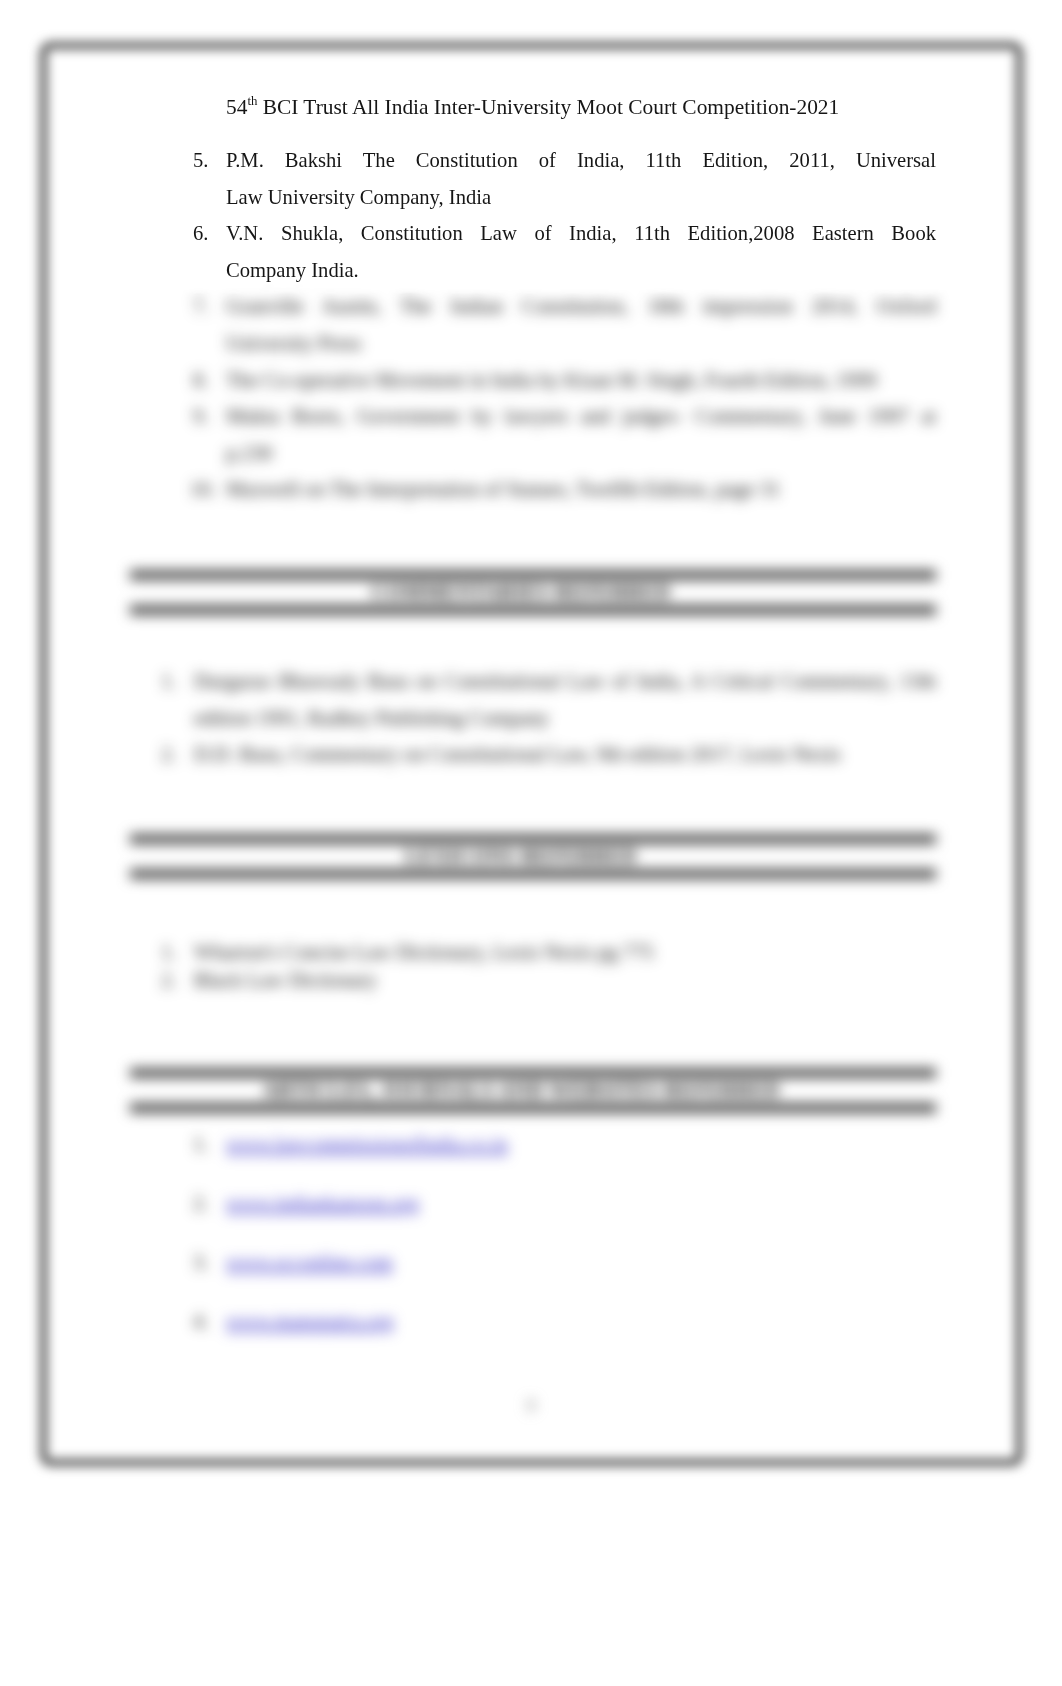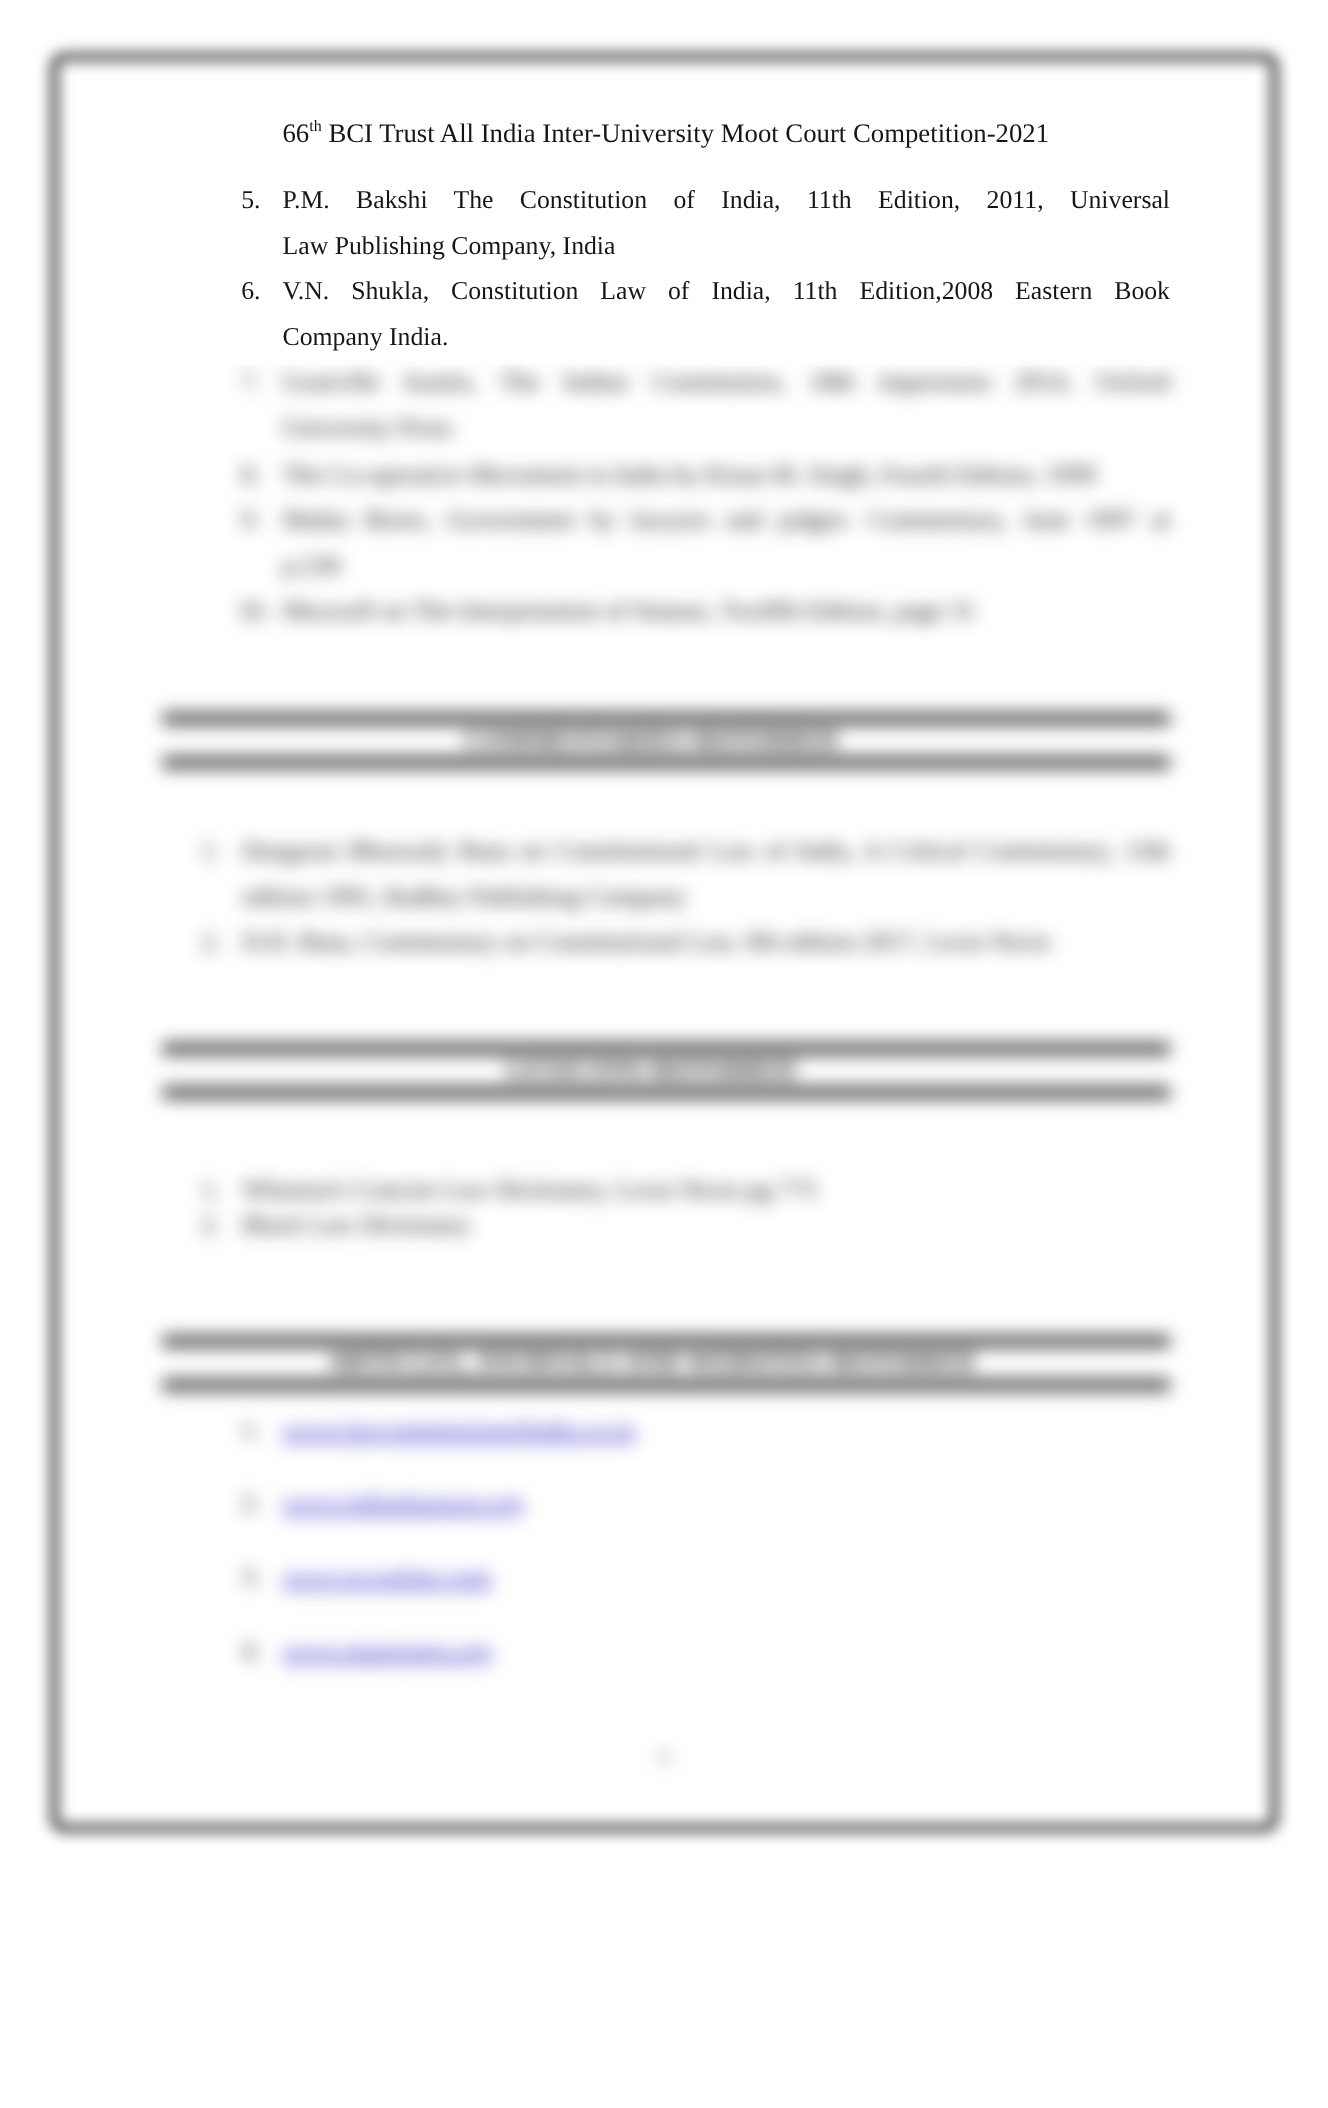--- a/index.html
+++ b/index.html
@@ -53,21 +53,96 @@
                mask-image:linear-gradient(to bottom,transparent 287px,#000 294px);}
 </style>
 </head>
 <body>
 
 <div id="stage">
   <div class="page-sheet"></div>
 
 <div class="doc blurlayer" id="bl0">
 
-    <div class="hdr"><span>66</span><sup class="sup">th</sup><span> BCI Trust All India Inter-University Moot Court Competition-2021</span></div>
+    <div class="hdr"><span>54</span><sup class="sup">th</sup><span> BCI Trust All India Inter-University Moot Court Competition-2021</span></div>
+
+    <div>
+      <div class="num" style="left:193px;top:142px">5.</div>
+      <div class="ln" style="left:226px;top:142px;width:710px">P.M. Bakshi The Constitution of India, 11th Edition, 2011, Universal</div>
+      <div class="ln last" style="left:226px;top:178.6px;width:710px">Law University Company, India</div>
+
+      <div class="num" style="left:193px;top:215.2px">6.</div>
+      <div class="ln" style="left:226px;top:215.2px;width:710px">V.N. Shukla, Constitution Law of India, 11th Edition,2008 Eastern Book</div>
+      <div class="ln last" style="left:226px;top:251.8px;width:710px">Company India.</div>
+
+      <div class="num" style="left:193px;top:288.4px">7.</div>
+      <div class="ln" style="left:226px;top:288.4px;width:710px">Granville Austin, The Indian Constitution, 18th impression 2014, Oxford</div>
+      <div class="ln last" style="left:226px;top:325px;width:710px">University Press</div>
+
+      <div class="num" style="left:193px;top:361.6px">8.</div>
+      <div class="ln last" style="left:226px;top:361.6px;width:710px">The Co-operative Movement in India by Kisan M. Singh, Fourth Edition, 1999</div>
+
+      <div class="num" style="left:193px;top:398.2px">9.</div>
+      <div class="ln" style="left:226px;top:398.2px;width:710px">Mukta Bores, Government by lawyers and judges- Commentary, June 1997 at</div>
+      <div class="ln last" style="left:226px;top:434.8px;width:710px">p.230</div>
+
+      <div class="num" style="left:190px;top:471.4px">10.</div>
+      <div class="ln last" style="left:226px;top:471.4px;width:710px">Maxwell on The Interpretation of Statues, Twelfth Edition, page 31</div>
+    </div>
+
+    <div>
+      <div class="num" style="left:161px;top:663px">1.</div>
+      <div class="ln" style="left:194px;top:663px;width:742px">Durgarao Bhawsaly Basu on Constitutional Law of India, A Critical Commentary, 13th</div>
+      <div class="ln last" style="left:194px;top:699.6px;width:742px">edition 1991, Radhey Publishing Company</div>
+
+      <div class="num" style="left:161px;top:736.2px">2.</div>
+      <div class="ln last" style="left:194px;top:736.2px;width:742px">D.D. Basu, Universal on Constitutional Law, 9th edition 2017, Lexis Nexis</div>
+    </div>
+
+    <div class="sec-head" style="top:833.5px">
+      <div class="rule"></div>
+      <div class="mid">
+          <span class="lbl">LEXICONS REFERRED</span>
+        </div>
+      <div class="rule"></div>
+    </div>
+    <div>
+      <div class="num" style="left:161px;top:934px">1.</div>
+      <div class="ln last" style="left:194px;top:934px;width:742px">Wharton's Concise Law Dictionary, Lexis Nexis pg 775</div>
+
+      <div class="num" style="left:161px;top:962px">2.</div>
+      <div class="ln last" style="left:194px;top:962px;width:742px">Black Law Dictionary</div>
+    </div>
+
+    <div class="sec-head" style="top:1067.5px">
+      <div class="rule"></div>
+      <div class="mid">
+          <span class="lbl">ARTICLES, JOURNALS AND WEBSITES REFERRED</span>
+        </div>
+      <div class="rule"></div>
+    </div>
+    <div>
+      <div class="num" style="left:193px;top:1126px">1.</div>
+      <div class="ln last" style="left:226px;top:1126px;width:710px"><span class="lnk">www.lawcommissionofindia.co.in</span></div>
+
+      <div class="num" style="left:193px;top:1185px">2.</div>
+      <div class="ln last" style="left:226px;top:1185px;width:710px"><span class="lnk">www.indiankanoon.org</span></div>
+
+      <div class="num" style="left:193px;top:1244px">3.</div>
+      <div class="ln last" style="left:226px;top:1244px;width:710px"><span class="lnk">www.scconline.com</span></div>
+
+      <div class="num" style="left:193px;top:1303px">4.</div>
+      <div class="ln last" style="left:226px;top:1303px;width:710px"><span class="lnk">www.manupatra.org</span></div>
+    </div>
+
+    <div class="pgnum" style="top:1396px">9</div>
+  </div>
+    <div class="doc blurlayer" id="bl1">
+
+    <div class="hdr"><span>36</span><sup class="sup">th</sup><span> BCI Trust All India Inter-University Moot Court Competition-2019</span></div>
 
     <div>
       <div class="num" style="left:193px;top:142px">5.</div>
       <div class="ln" style="left:226px;top:142px;width:710px">P.M. Bakshi The Constitution of India, 11th Edition, 2011, Universal</div>
       <div class="ln last" style="left:226px;top:178.6px;width:710px">Law Publishing Company, India</div>
 
       <div class="num" style="left:193px;top:215.2px">6.</div>
       <div class="ln" style="left:226px;top:215.2px;width:710px">V.N. Shukla, Constitution Law of India, 11th Edition,2008 Eastern Book</div>
       <div class="ln last" style="left:226px;top:251.8px;width:710px">Company India.</div>
 
@@ -79,27 +154,34 @@
       <div class="ln last" style="left:226px;top:361.6px;width:710px">The Co-operative Movement in India by Kisan M. Singh, Fourth Edition, 1999</div>
 
       <div class="num" style="left:193px;top:398.2px">9.</div>
       <div class="ln" style="left:226px;top:398.2px;width:710px">Mukta Bores, Government by lawyers and judges- Commentary, June 1997 at</div>
       <div class="ln last" style="left:226px;top:434.8px;width:710px">p.230</div>
 
       <div class="num" style="left:190px;top:471.4px">10.</div>
       <div class="ln last" style="left:226px;top:471.4px;width:710px">Maxwell on The Interpretation of Statues, Twelfth Edition, page 31</div>
     </div>
 
+    <div class="sec-head" style="top:569.5px">
+      <div class="rule"></div>
+      <div class="mid">
+          <span class="lbl">COMMENTARIES REFERRED</span>
+        </div>
+      <div class="rule"></div>
+    </div>
     <div>
       <div class="num" style="left:161px;top:663px">1.</div>
       <div class="ln" style="left:194px;top:663px;width:742px">Durgarao Bhawsaly Basu on Constitutional Law of India, A Critical Commentary, 13th</div>
       <div class="ln last" style="left:194px;top:699.6px;width:742px">edition 1991, Radhey Publishing Company</div>
 
       <div class="num" style="left:161px;top:736.2px">2.</div>
-      <div class="ln last" style="left:194px;top:736.2px;width:742px">D.D. Basu, Universal on Constitutional Law, 9th edition 2017, Lexis Nexis</div>
+      <div class="ln last" style="left:194px;top:736.2px;width:742px">D.D. Basu, Commentary on Constitutional Law, 9th edition 2017, Lexis Nexis</div>
     </div>
 
     <div class="sec-head" style="top:833.5px">
       <div class="rule"></div>
       <div class="mid">
           <span class="lbl">LEXICONS REFERRED</span>
         </div>
       <div class="rule"></div>
     </div>
     <div>
@@ -126,21 +208,21 @@
 
       <div class="num" style="left:193px;top:1244px">3.</div>
       <div class="ln last" style="left:226px;top:1244px;width:710px"><span class="lnk">www.scconline.com</span></div>
 
       <div class="num" style="left:193px;top:1303px">4.</div>
       <div class="ln last" style="left:226px;top:1303px;width:710px"><span class="lnk">www.manupatra.org</span></div>
     </div>
 
     <div class="pgnum" style="top:1396px">9</div>
   </div>
-    <div class="doc blurlayer" id="bl1">
+    <div class="doc blurlayer" id="bl2">
 
     <div class="hdr"><span>36</span><sup class="sup">th</sup><span> BCI Trust All India Inter-University Moot Court Competition-2019</span></div>
 
     <div>
       <div class="num" style="left:193px;top:142px">5.</div>
       <div class="ln" style="left:226px;top:142px;width:710px">P.M. Bakshi The Constitution of India, 11th Edition, 2011, Universal</div>
       <div class="ln last" style="left:226px;top:178.6px;width:710px">Law Publishing Company, India</div>
 
       <div class="num" style="left:193px;top:215.2px">6.</div>
       <div class="ln" style="left:226px;top:215.2px;width:710px">V.N. Shukla, Constitution Law of India, 11th Edition,2008 Eastern Book</div>
@@ -208,95 +290,13 @@
 
       <div class="num" style="left:193px;top:1244px">3.</div>
       <div class="ln last" style="left:226px;top:1244px;width:710px"><span class="lnk">www.scconline.com</span></div>
 
       <div class="num" style="left:193px;top:1303px">4.</div>
       <div class="ln last" style="left:226px;top:1303px;width:710px"><span class="lnk">www.manupatra.org</span></div>
     </div>
 
     <div class="pgnum" style="top:1396px">9</div>
   </div>
-    <div class="doc blurlayer" id="bl2">
-
-    <div class="hdr"><span>36</span><sup class="sup">th</sup><span> BCI Trust All India Inter-University Moot Court Competition-2019</span></div>
-
-    <div>
-      <div class="num" style="left:193px;top:142px">5.</div>
-      <div class="ln" style="left:226px;top:142px;width:710px">P.M. Bakshi The Constitution of India, 11th Edition, 2011, Universal</div>
-      <div class="ln last" style="left:226px;top:178.6px;width:710px">Law Publishing Company, India</div>
-
-      <div class="num" style="left:193px;top:215.2px">6.</div>
-      <div class="ln" style="left:226px;top:215.2px;width:710px">V.N. Shukla, Constitution Law of India, 11th Edition,2008 Eastern Book</div>
-      <div class="ln last" style="left:226px;top:251.8px;width:710px">Company India.</div>
-
-      <div class="num" style="left:193px;top:288.4px">7.</div>
-      <div class="ln" style="left:226px;top:288.4px;width:710px">Granville Austin, The Indian Constitution, 18th impression 2014, Oxford</div>
-      <div class="ln last" style="left:226px;top:325px;width:710px">University Press</div>
-
-      <div class="num" style="left:193px;top:361.6px">8.</div>
-      <div class="ln last" style="left:226px;top:361.6px;width:710px">The Co-operative Movement in India by Kisan M. Singh, Fourth Edition, 1999</div>
-
-      <div class="num" style="left:193px;top:398.2px">9.</div>
-      <div class="ln" style="left:226px;top:398.2px;width:710px">Mukta Bores, Government by lawyers and judges- Commentary, June 1997 at</div>
-      <div class="ln last" style="left:226px;top:434.8px;width:710px">p.230</div>
-
-      <div class="num" style="left:190px;top:471.4px">10.</div>
-      <div class="ln last" style="left:226px;top:471.4px;width:710px">Maxwell on The Interpretation of Statues, Twelfth Edition, page 31</div>
-    </div>
-
-    <div class="sec-head" style="top:569.5px">
-      <div class="rule"></div>
-      <div class="mid">
-          <span class="lbl">COMMENTARIES REFERRED</span>
-        </div>
-      <div class="rule"></div>
-    </div>
-    <div>
-      <div class="num" style="left:161px;top:663px">1.</div>
-      <div class="ln" style="left:194px;top:663px;width:742px">Durgarao Bhawsaly Basu on Constitutional Law of India, A Critical Commentary, 13th</div>
-      <div class="ln last" style="left:194px;top:699.6px;width:742px">edition 1991, Radhey Publishing Company</div>
-
-      <div class="num" style="left:161px;top:736.2px">2.</div>
-      <div class="ln last" style="left:194px;top:736.2px;width:742px">D.D. Basu, Commentary on Constitutional Law, 9th edition 2017, Lexis Nexis</div>
-    </div>
-
-    <div class="sec-head" style="top:833.5px">
-      <div class="rule"></div>
-      <div class="mid">
-          <span class="lbl">LEXICONS REFERRED</span>
-        </div>
-      <div class="rule"></div>
-    </div>
-    <div>
-      <div class="num" style="left:161px;top:934px">1.</div>
-      <div class="ln last" style="left:194px;top:934px;width:742px">Wharton's Concise Law Dictionary, Lexis Nexis pg 775</div>
-
-      <div class="num" style="left:161px;top:962px">2.</div>
-      <div class="ln last" style="left:194px;top:962px;width:742px">Black Law Dictionary</div>
-    </div>
-
-    <div class="sec-head" style="top:1067.5px">
-      <div class="rule"></div>
-      <div class="mid">
-          <span class="lbl">ARTICLES, JOURNALS AND WEBSITES REFERRED</span>
-        </div>
-      <div class="rule"></div>
-    </div>
-    <div>
-      <div class="num" style="left:193px;top:1126px">1.</div>
-      <div class="ln last" style="left:226px;top:1126px;width:710px"><span class="lnk">www.lawcommissionofindia.co.in</span></div>
-
-      <div class="num" style="left:193px;top:1185px">2.</div>
-      <div class="ln last" style="left:226px;top:1185px;width:710px"><span class="lnk">www.indiankanoon.org</span></div>
-
-      <div class="num" style="left:193px;top:1244px">3.</div>
-      <div class="ln last" style="left:226px;top:1244px;width:710px"><span class="lnk">www.scconline.com</span></div>
-
-      <div class="num" style="left:193px;top:1303px">4.</div>
-      <div class="ln last" style="left:226px;top:1303px;width:710px"><span class="lnk">www.manupatra.org</span></div>
-    </div>
-
-    <div class="pgnum" style="top:1396px">9</div>
   </div>
-  </div>
 
 </body></html>

